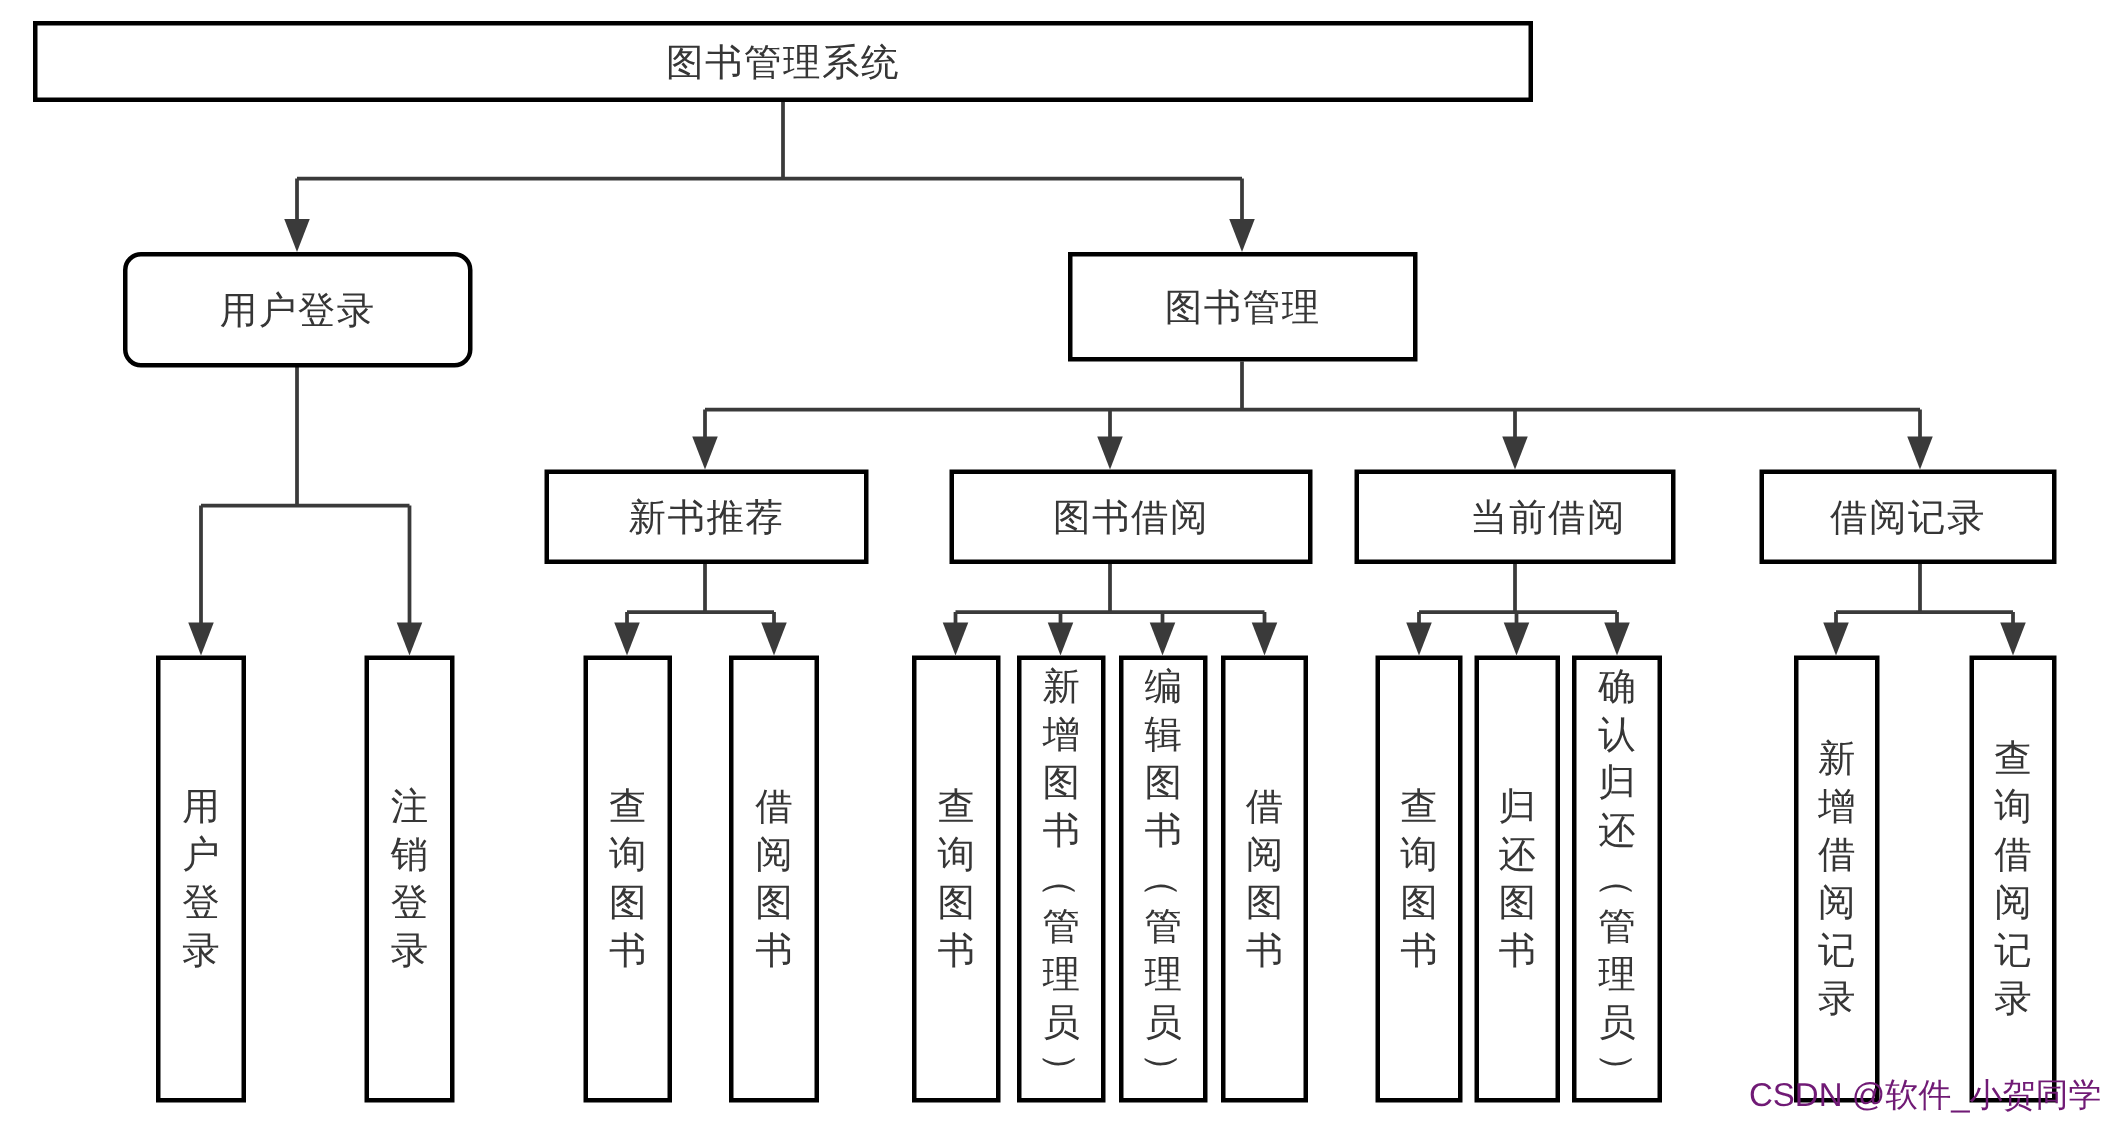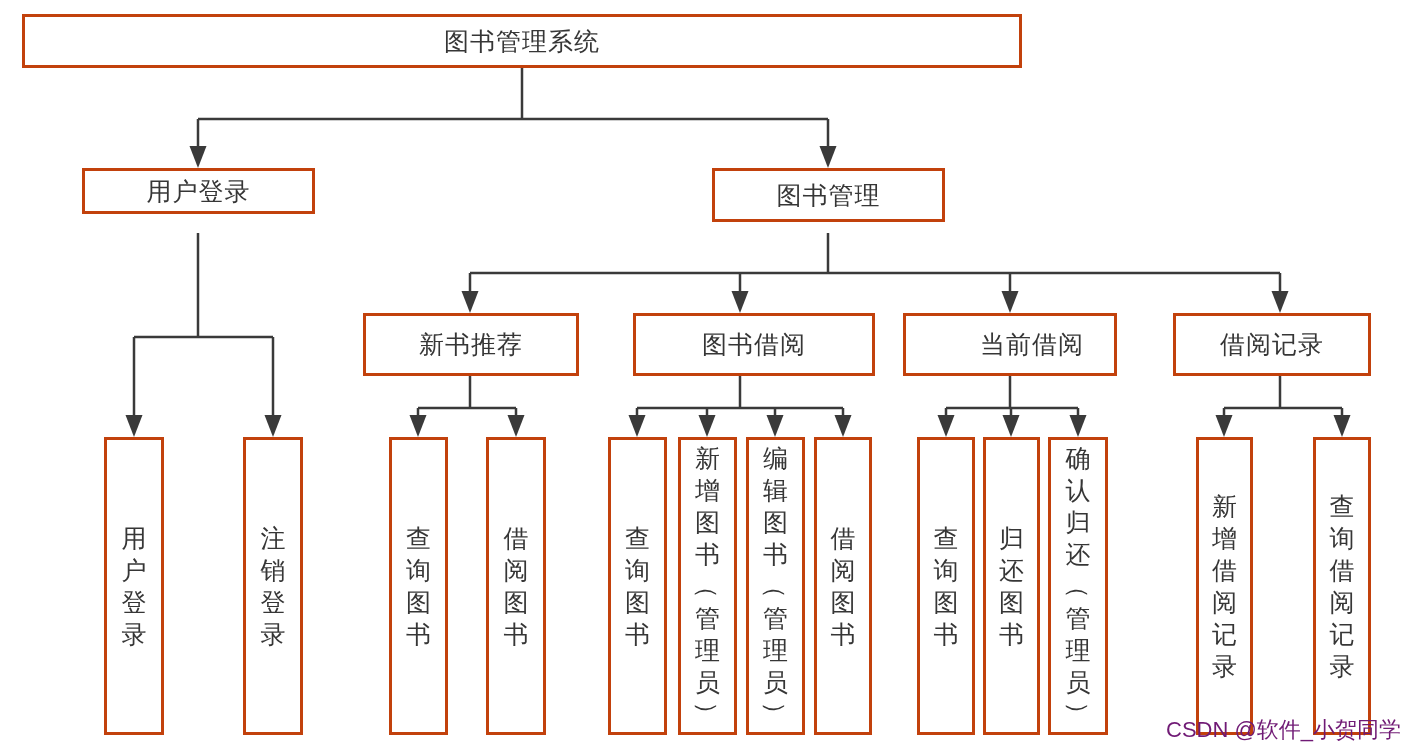--- a/index.html
+++ b/index.html
@@ -8,21 +8,21 @@
     width:1405px;height:747px;
     background:#ffffff;
     font-family:"Liberation Sans", sans-serif;
     overflow:hidden;
   }
   #wires{position:absolute;left:0;top:0;width:1405px;height:747px;}
   .node{
     position:absolute;
     box-sizing:border-box;
     background:#ffffff;
-    border:3px solid #c2410c;
+    border:3px solid #000000;
     display:flex;
     align-items:center;
     justify-content:center;
     color:#363636;
     font-size:25px;
     letter-spacing:1px;
     z-index:2;
   }
   .leaf{
     flex-direction:column;
@@ -103,24 +103,24 @@
       <line x1="1224" y1="408" x2="1224" y2="419" stroke="#3a3a3a" stroke-width="2.5"></line>
       <polygon points="1215.5,415 1232.5,415 1224,437" fill="#3a3a3a"></polygon>
       <line x1="1342" y1="408" x2="1342" y2="419" stroke="#3a3a3a" stroke-width="2.5"></line>
       <polygon points="1333.5,415 1350.5,415 1342,437" fill="#3a3a3a"></polygon>
     </svg>
 
   <div class="node" style="left:22px;top:14px;width:1000px;height:54px;">
     <span>图书管理系统</span>
   </div>
 
-  <div class="node" style="left:82px;top:168px;width:233px;height:46px;">
+  <div class="node" style="left:82px;top:168px;width:233px;height:77px;border-radius:12px;">
     <span>用户登录</span>
   </div>
-  <div class="node" style="left:712px;top:168px;width:233px;height:54px;">
+  <div class="node" style="left:712px;top:168px;width:233px;height:73px;">
     <span>图书管理</span>
   </div>
 
   <div class="node" style="left:363px;top:313px;width:216px;height:63px;">
     <span>新书推荐</span>
   </div>
   <div class="node" style="left:633px;top:313px;width:242px;height:63px;">
     <span>图书借阅</span>
   </div>
   <div class="node" style="left:903px;top:313px;width:214px;height:63px;padding-left:44px;">

